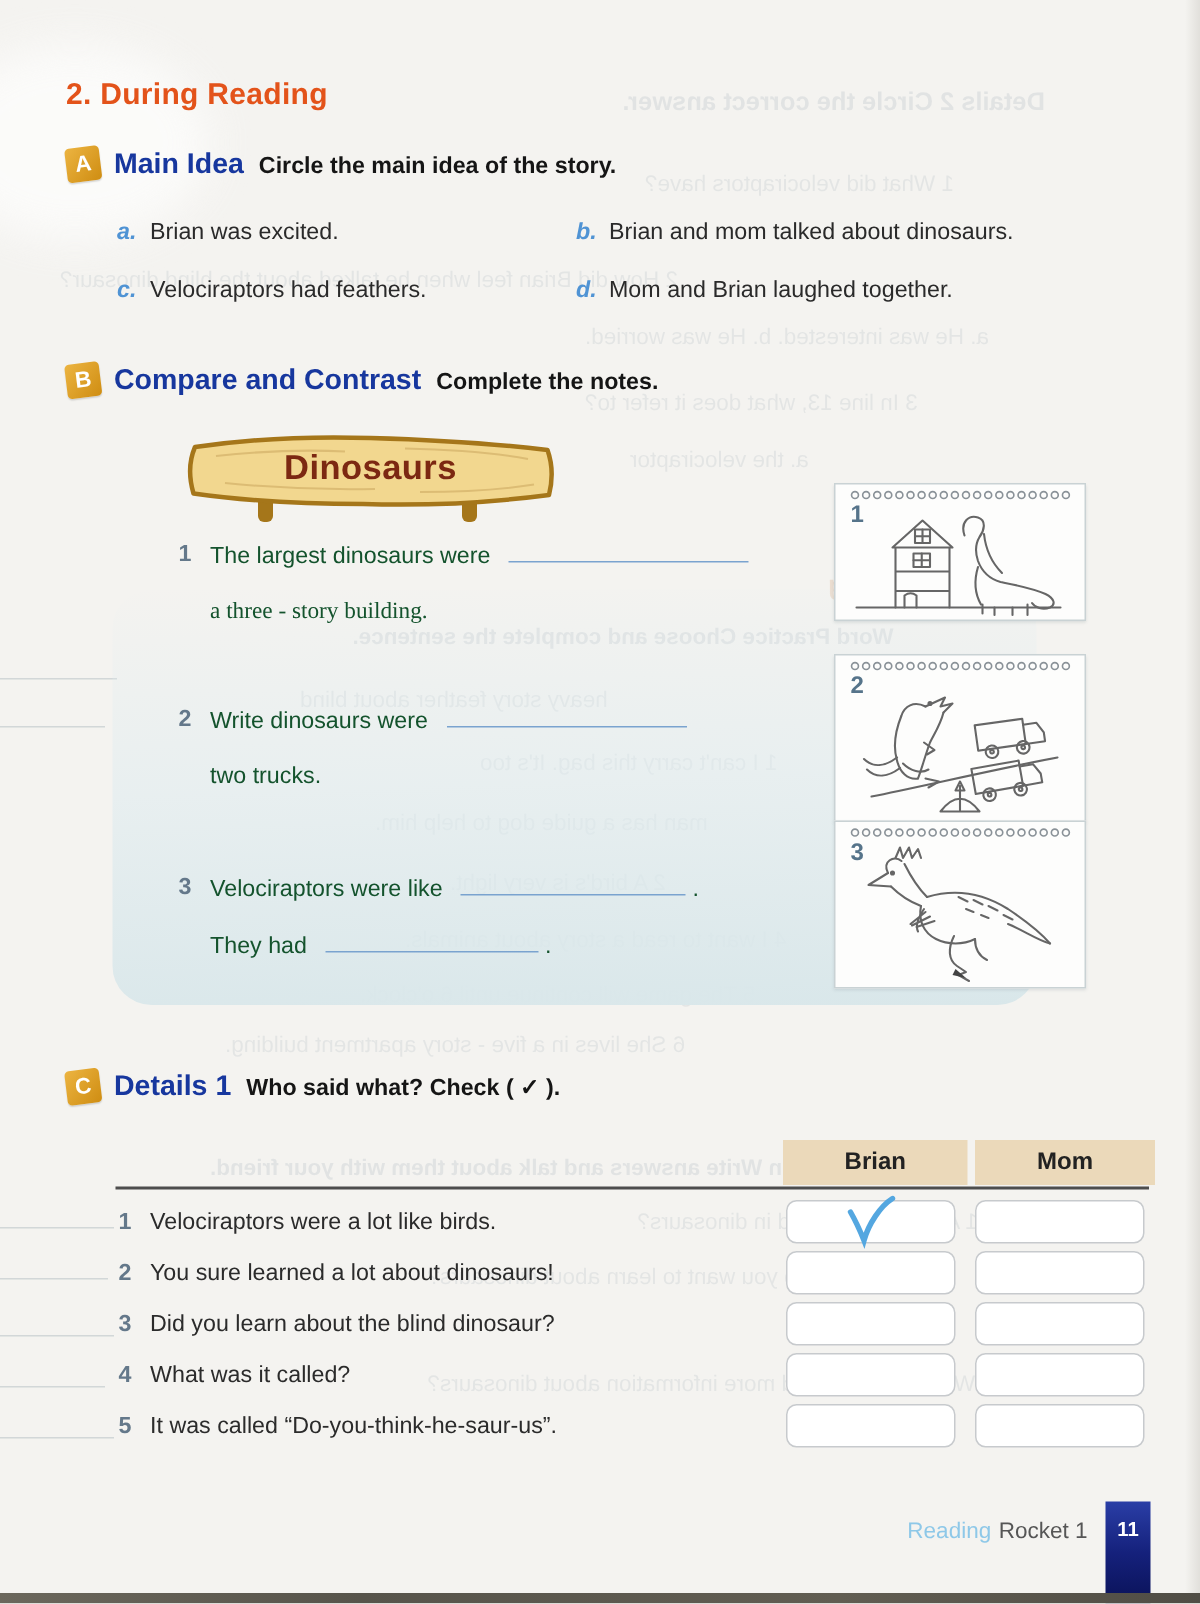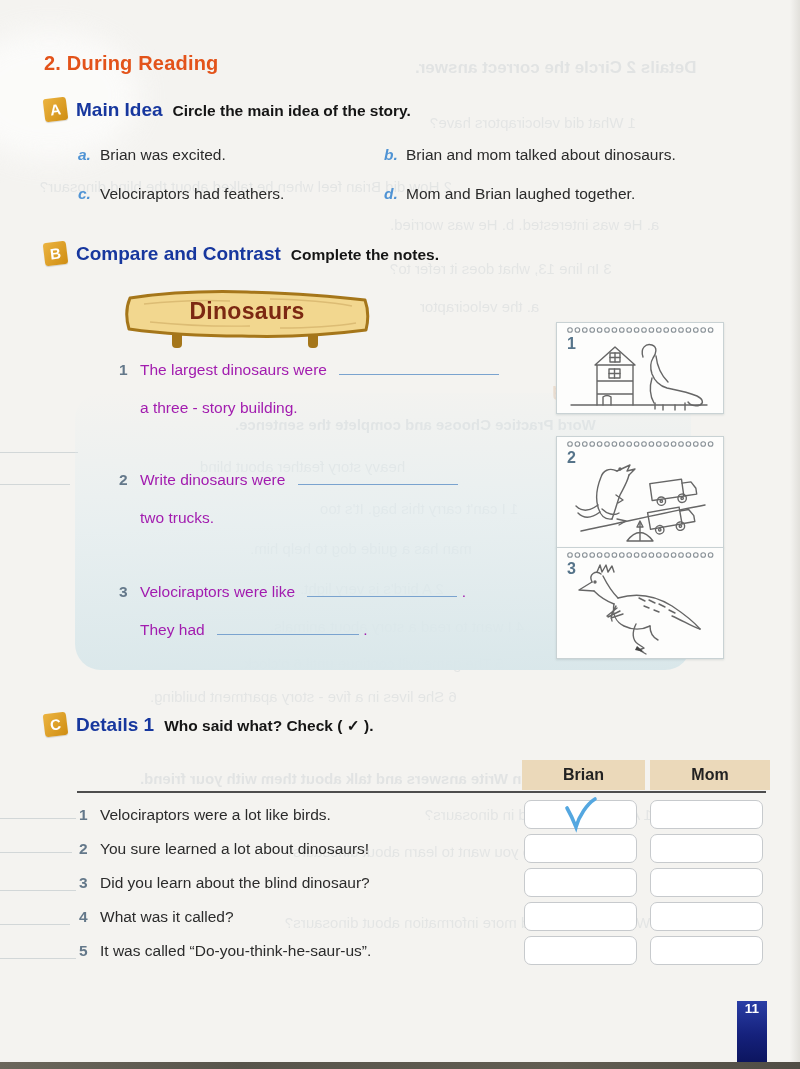--- a/index.html
+++ b/index.html
@@ -21,39 +21,39 @@
   
   .options{position:absolute;left:78px;top:146px;width:700px;display:grid;grid-template-columns:306px auto;row-gap:21px;}
   .option{display:flex;align-items:baseline;font-size:15.5px;color:#2a2a2a;}
   .opt-letter{font-style:italic;font-weight:bold;color:#4f93d4;width:22px;flex:0 0 22px;}
   
   .sign{position:absolute;left:120px;top:286px;width:254px;height:64px;}
   .sign-label{position:absolute;left:0;top:12px;width:254px;text-align:center;font-size:23px;font-weight:bold;color:#7c2812;letter-spacing:.3px;}
   
   .panel{position:absolute;left:75px;top:393px;width:616px;height:277px;border-radius:26px;background:linear-gradient(178deg,rgba(240,246,248,0) 0%,rgba(223,236,240,.55) 45%,#d9e7ea 100%);}
   .note-num{position:absolute;font-size:15.5px;font-weight:bold;color:#64788a;}
-  .note-line{position:absolute;font-size:15.5px;color:#a21caf;white-space:nowrap;}
+  .note-line{position:absolute;font-size:15.5px;color:#14532d;white-space:nowrap;}
   .blank{display:inline-block;border-bottom:1.5px solid #7aa3cf;height:13px;vertical-align:baseline;}
   
   .card{position:absolute;left:556px;width:166px;background:#fdfdfc;border:1px solid #c9d2d4;box-shadow:0 1px 2px rgba(90,110,115,.18);}
   .card .spiral{display:block;margin:2px 6px 0 6px;width:152px;height:10px;stroke:#8a9298;fill:none;stroke-width:1.1;}
   .card-num{position:absolute;left:10px;top:12px;font-size:16px;font-weight:bold;color:#56748a;}
   .card svg.draw{display:block;stroke:#666;fill:none;stroke-width:1.4;stroke-linecap:round;stroke-linejoin:round;}
   
   .col-head{position:absolute;top:760px;height:30px;background:#ebd9ba;display:flex;align-items:center;justify-content:center;font-size:16px;font-weight:bold;color:#222;}
   .head-rule{position:absolute;left:77px;top:791px;width:689px;height:2px;background:#4d4d4d;}
   .row-num{position:absolute;left:79px;font-size:15.5px;font-weight:bold;color:#64788a;}
   .row-text{position:absolute;left:100px;font-size:15.5px;color:#2b2b2b;white-space:nowrap;}
   .check-cell{position:absolute;width:113px;height:29px;background:#fff;border:1.5px solid #c7cacd;border-radius:7px;box-sizing:border-box;}
   .check-cell svg{position:absolute;left:32px;top:-7px;overflow:visible;}
   
   .footer-text{position:absolute;top:1012px;left:0;width:725px;text-align:right;font-size:15px;white-space:nowrap;}
   .footer-series{color:#8ec8e8;}
   .footer-book{color:#565656;margin-left:5px;}
-  .page-num-box{position:absolute;left:737px;top:1001px;width:30px;height:68px;background:linear-gradient(180deg,#2a3ea6 0%,#15217c 50%,#0a1258 100%);color:#fff;font-size:13.5px;font-weight:bold;text-align:center;box-sizing:border-box;}
+  .page-num-box{position:absolute;left:737px;top:1001px;width:30px;height:68px;background:linear-gradient(180deg,#2a3ea6 0%,#15217c 50%,#0a1258 100%);color:#fff;font-size:13.5px;font-weight:bold;text-align:center;padding-top:11px;box-sizing:border-box;}
 </style>
 </head>
 <body>
 
 <div id="page">
 
   <div class="corner-light"></div>
   <div class="right-edge"></div>
 
   <div>
@@ -131,21 +131,21 @@
     <div class="sign-label">Dinosaurs</div>
   </div>
 
   <div class="panel"></div>
 
   <div class="note-num" style="left:119px;top:361px;">1</div>
   <div class="note-line" style="left:140px;top:361px;">
     <span>The largest dinosaurs were</span>
     <span class="blank" style="width:160px;margin-left:8px;"></span>
   </div>
-  <div class="note-line" style="left:140px;top:399px;">a three - story building.</div>
+  <div class="note-line" style="left:140px;top:399px;font-family:Liberation Serif, serif;">a three - story building.</div>
 
   <div class="note-num" style="left:119px;top:471px;">2</div>
   <div class="note-line" style="left:140px;top:471px;">
     <span>Write dinosaurs were</span>
     <span class="blank" style="width:160px;margin-left:8px;"></span>
   </div>
   <div class="note-line" style="left:140px;top:509px;">two trucks.</div>
 
   <div class="note-num" style="left:119px;top:583px;">3</div>
   <div class="note-line" style="left:140px;top:583px;">
@@ -345,18 +345,21 @@
 
   <div class="row-num" style="top:942px;">5</div>
   <div class="row-text" style="top:942px;">It was called “Do-you-think-he-saur-us”.</div>
   <div class="check-cell" style="left:524px;top:936px;">
     
   </div>
   <div class="check-cell" style="left:650px;top:936px;">
     
   </div>
 
+  <div class="footer-text">
+    <span class="footer-series">Reading</span><span class="footer-book">Rocket 1</span>
+  </div>
   <div class="page-num-box">
     <span>11</span>
   </div>
 
   <div class="bottom-edge"></div>
 </div>
 
 </body></html>

